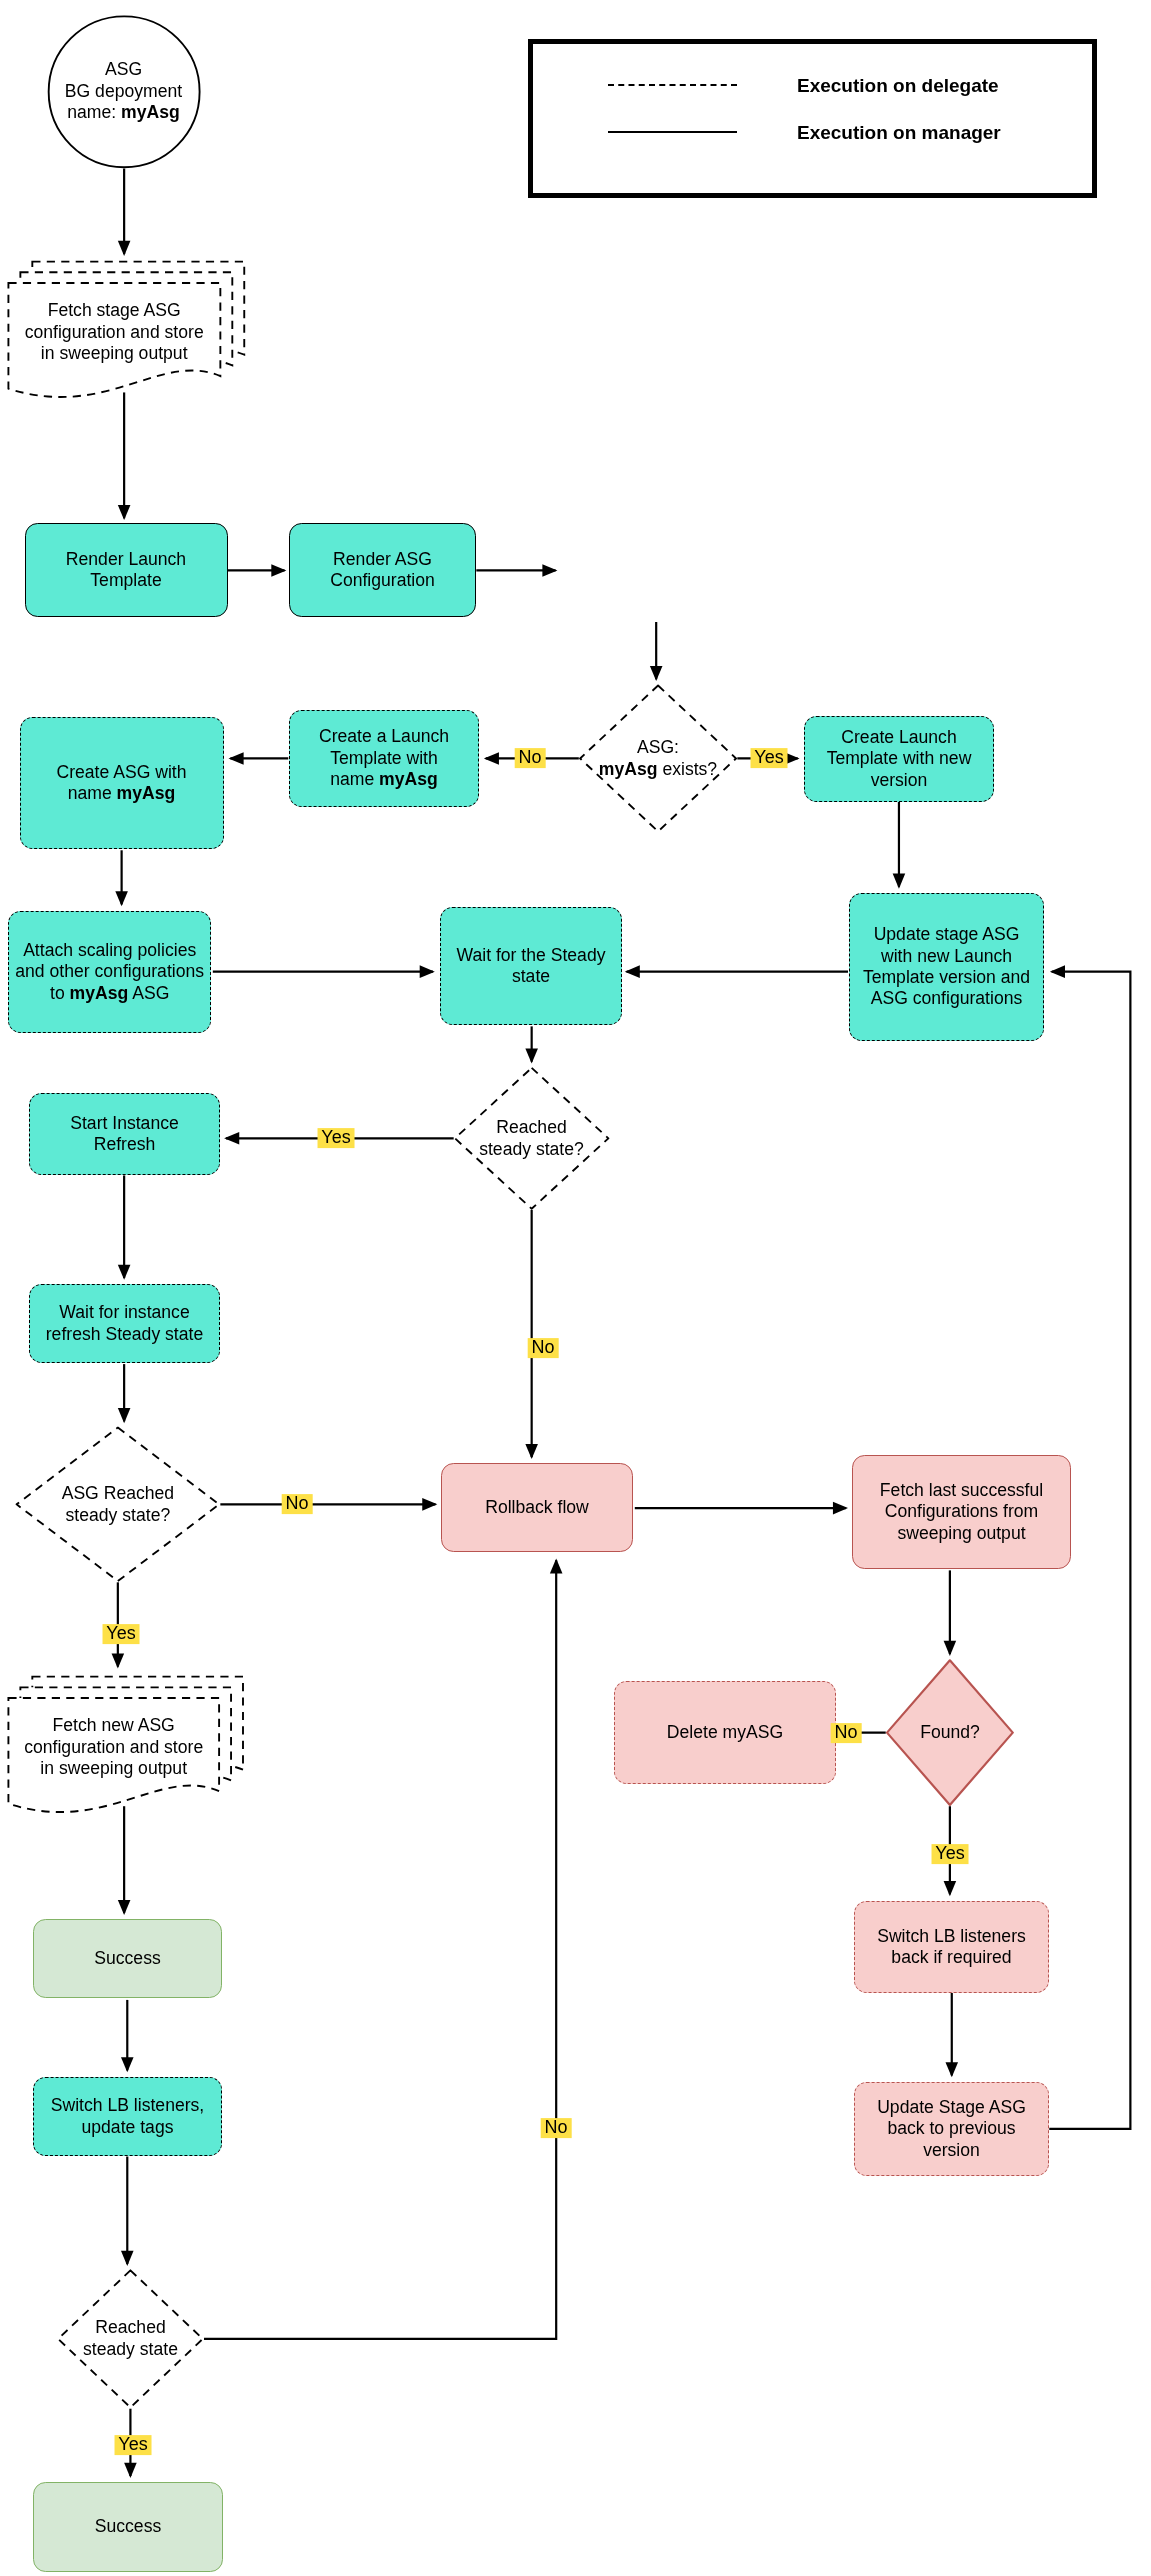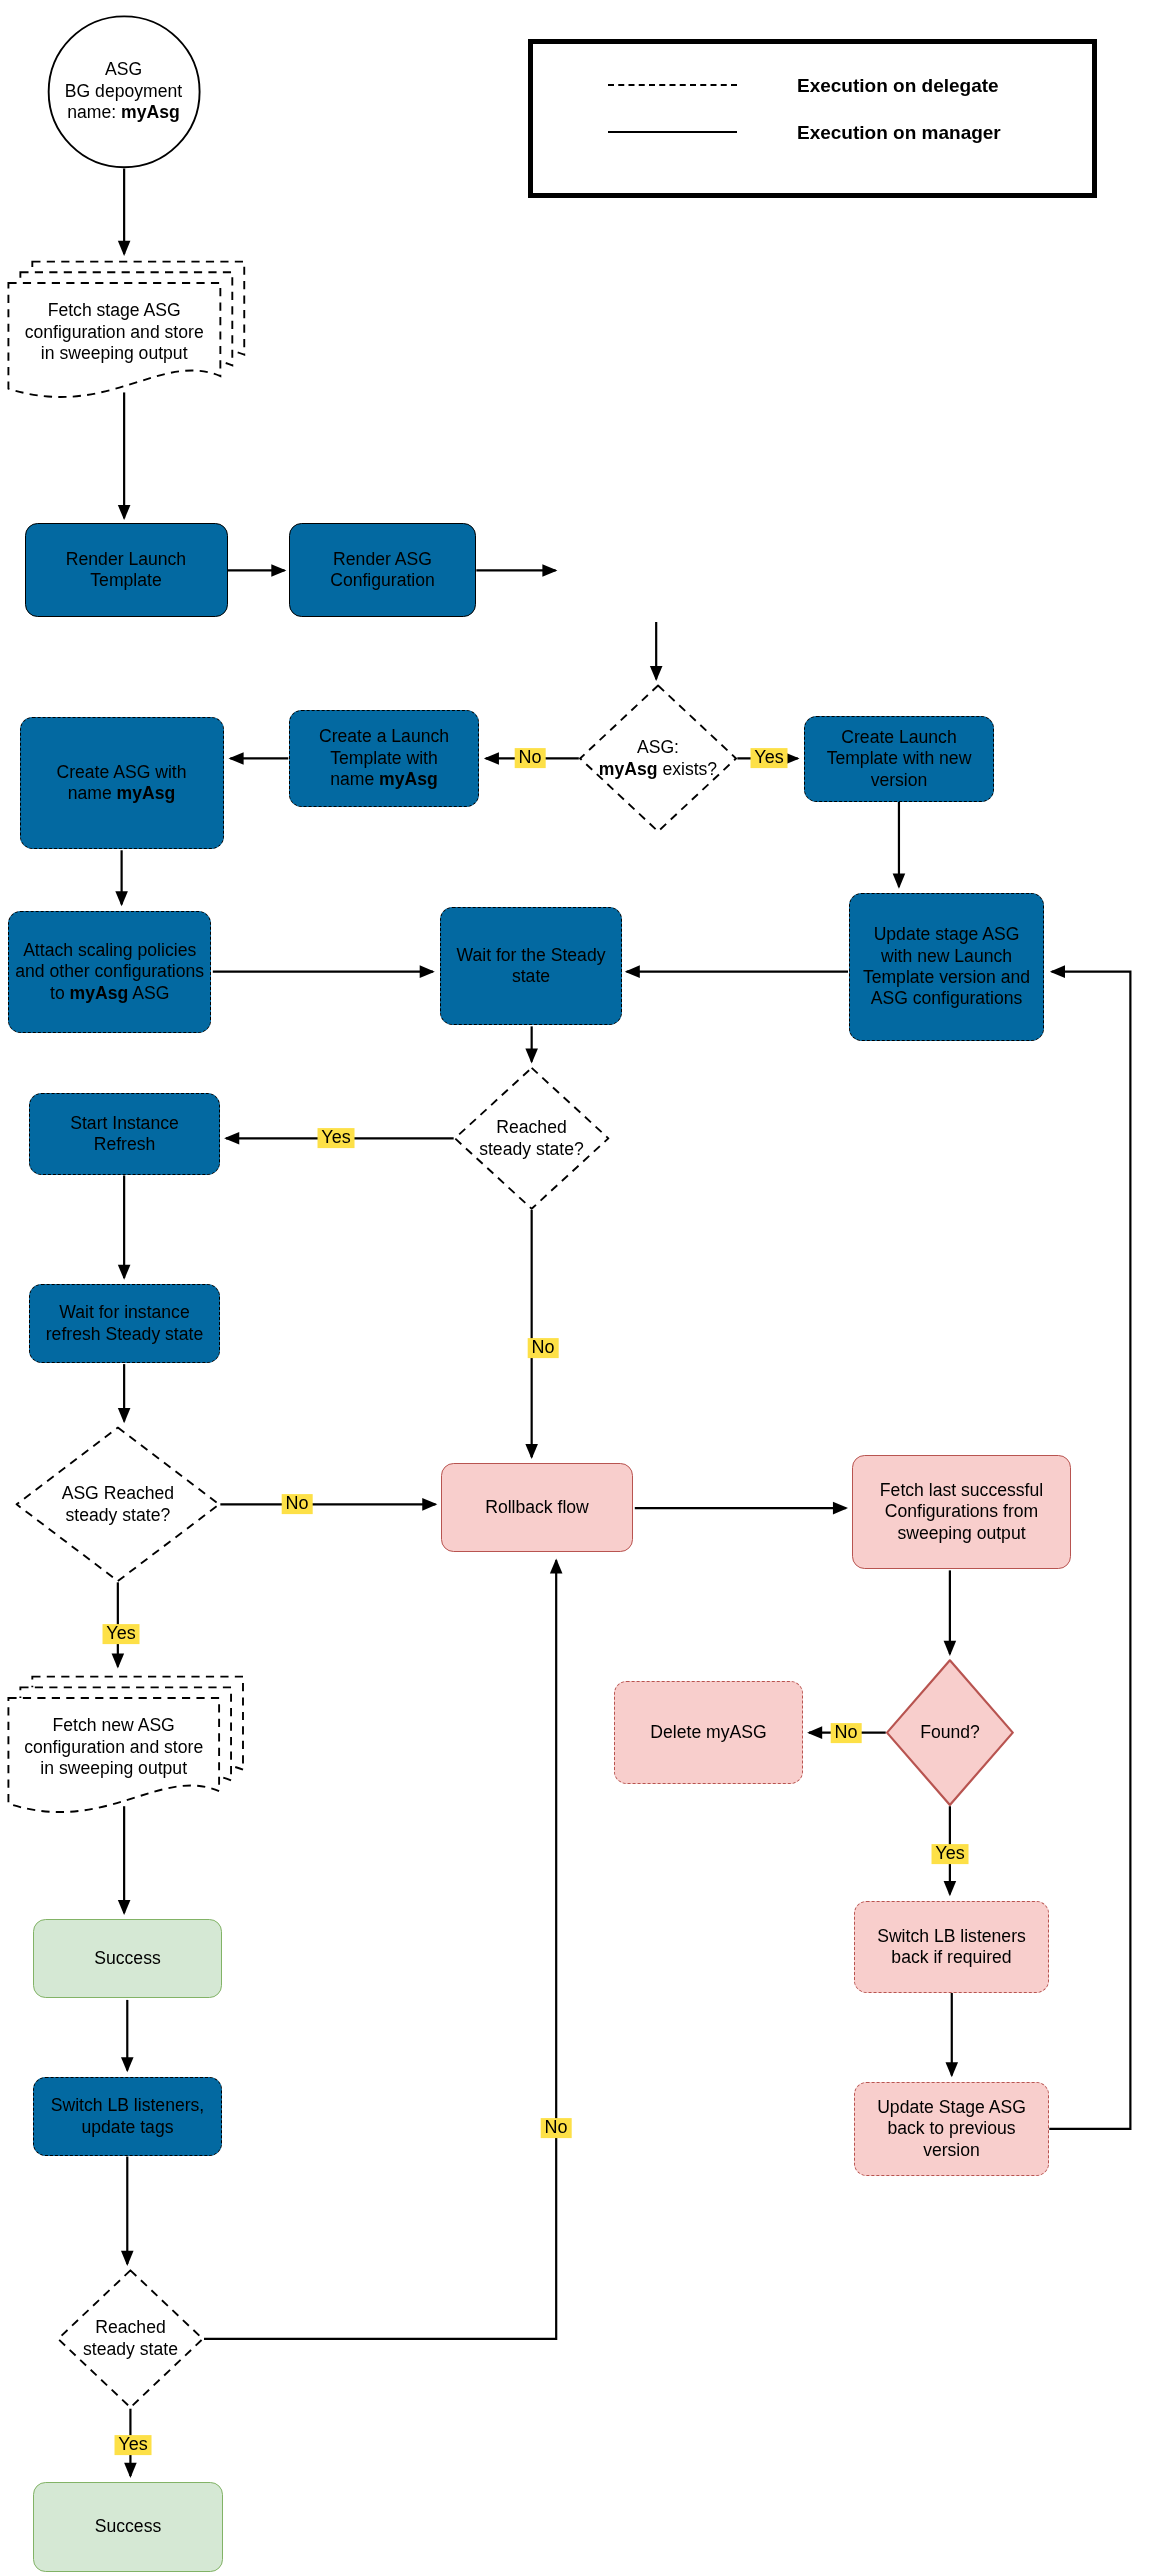--- a/index.html
+++ b/index.html
@@ -1,21 +1,21 @@
 <!DOCTYPE html>
 <html style="font-size:10px"><head>
 <meta charset="utf-8">
 <style>
   html,body { margin:0; padding:0; background:#ffffff; }
   body { font-family:"Liberation Sans", "DejaVu Sans", sans-serif; color:#000; }
   #canvas { position:relative; width:1152px; height:2576px; background:#fff; overflow:hidden; }
   #wires { position:absolute; left:0; top:0; width:1152px; height:2576px; }
   .node { position:absolute; box-sizing:border-box; display:flex; flex-direction:column;
           align-items:center; justify-content:center; text-align:center;
-          font-size:17.6px; line-height:1.22; background:#0369a1; }
+          font-size:17.6px; line-height:1.22; background:#5eead4; }
   .solid  { border:1.9px solid #000; border-radius:12.6px; }
   .dashed { border:1.9px dashed #000; border-radius:12.6px; }
   .red    { background:#f8cecc; border-color:#b85450; }
   .green  { background:#d5e8d4; border-color:#82b366; }
   .overlay { position:absolute; box-sizing:border-box; display:flex; flex-direction:column;
              align-items:center; justify-content:center; text-align:center;
              font-size:17.6px; line-height:1.22; background:transparent; }
   .b { font-weight:bold; }
   .edge-label { position:absolute; transform:translate(-50%,-50%); background:#fde047;
                 padding:0 3.8px; font-size:18px; line-height:1.1; }
@@ -202,21 +202,21 @@
         <div>Rollback flow</div>
       </div>
   </div>
   <div class="node solid red" style="left:852px; top:1455px; width:219px; height:114px;">
     <div>
         <div>Fetch last successful</div>
         <div>Configurations from</div>
         <div>sweeping output</div>
       </div>
   </div>
-  <div class="node dashed red" style="left:614px; top:1681px; width:189px; height:103px;">
+  <div class="node dashed red" style="left:614px; top:1681px; width:222px; height:103px;">
     <div>
         <div>Delete myASG</div>
       </div>
   </div>
   <div class="node dashed red" style="left:854px; top:1901px; width:195px; height:92px;">
     <div>
         <div>Switch LB listeners</div>
         <div>back if required</div>
       </div>
   </div>

